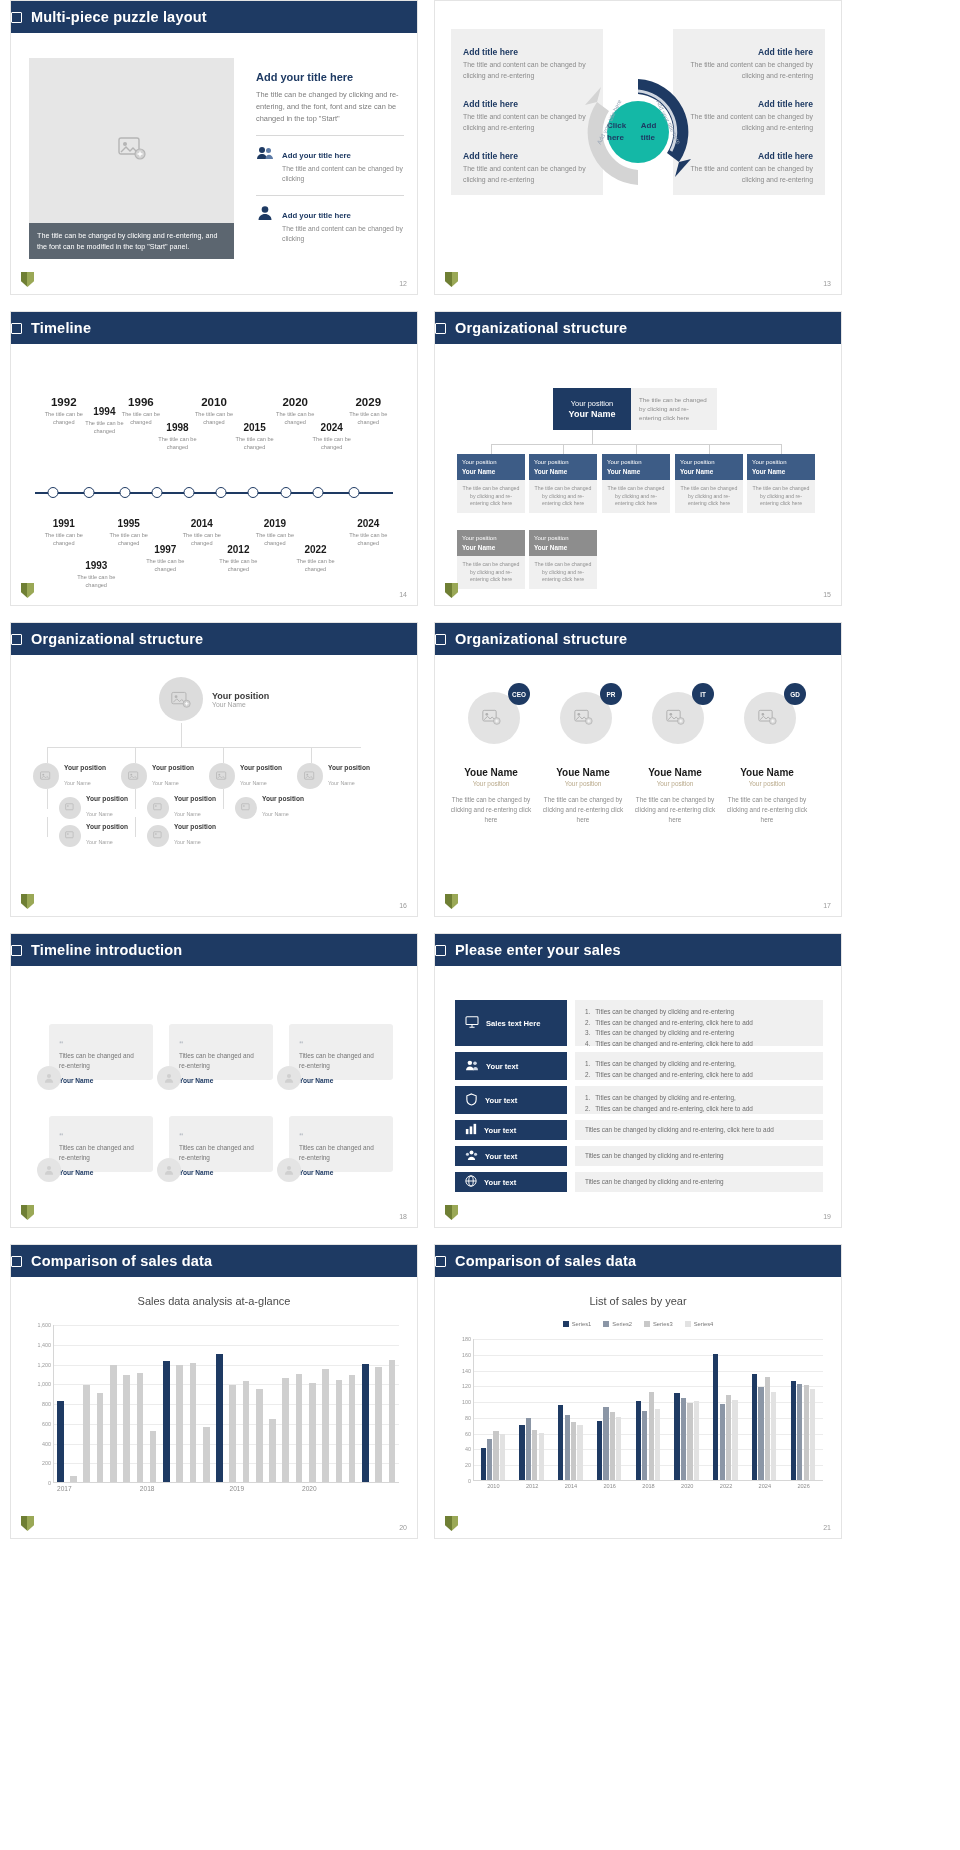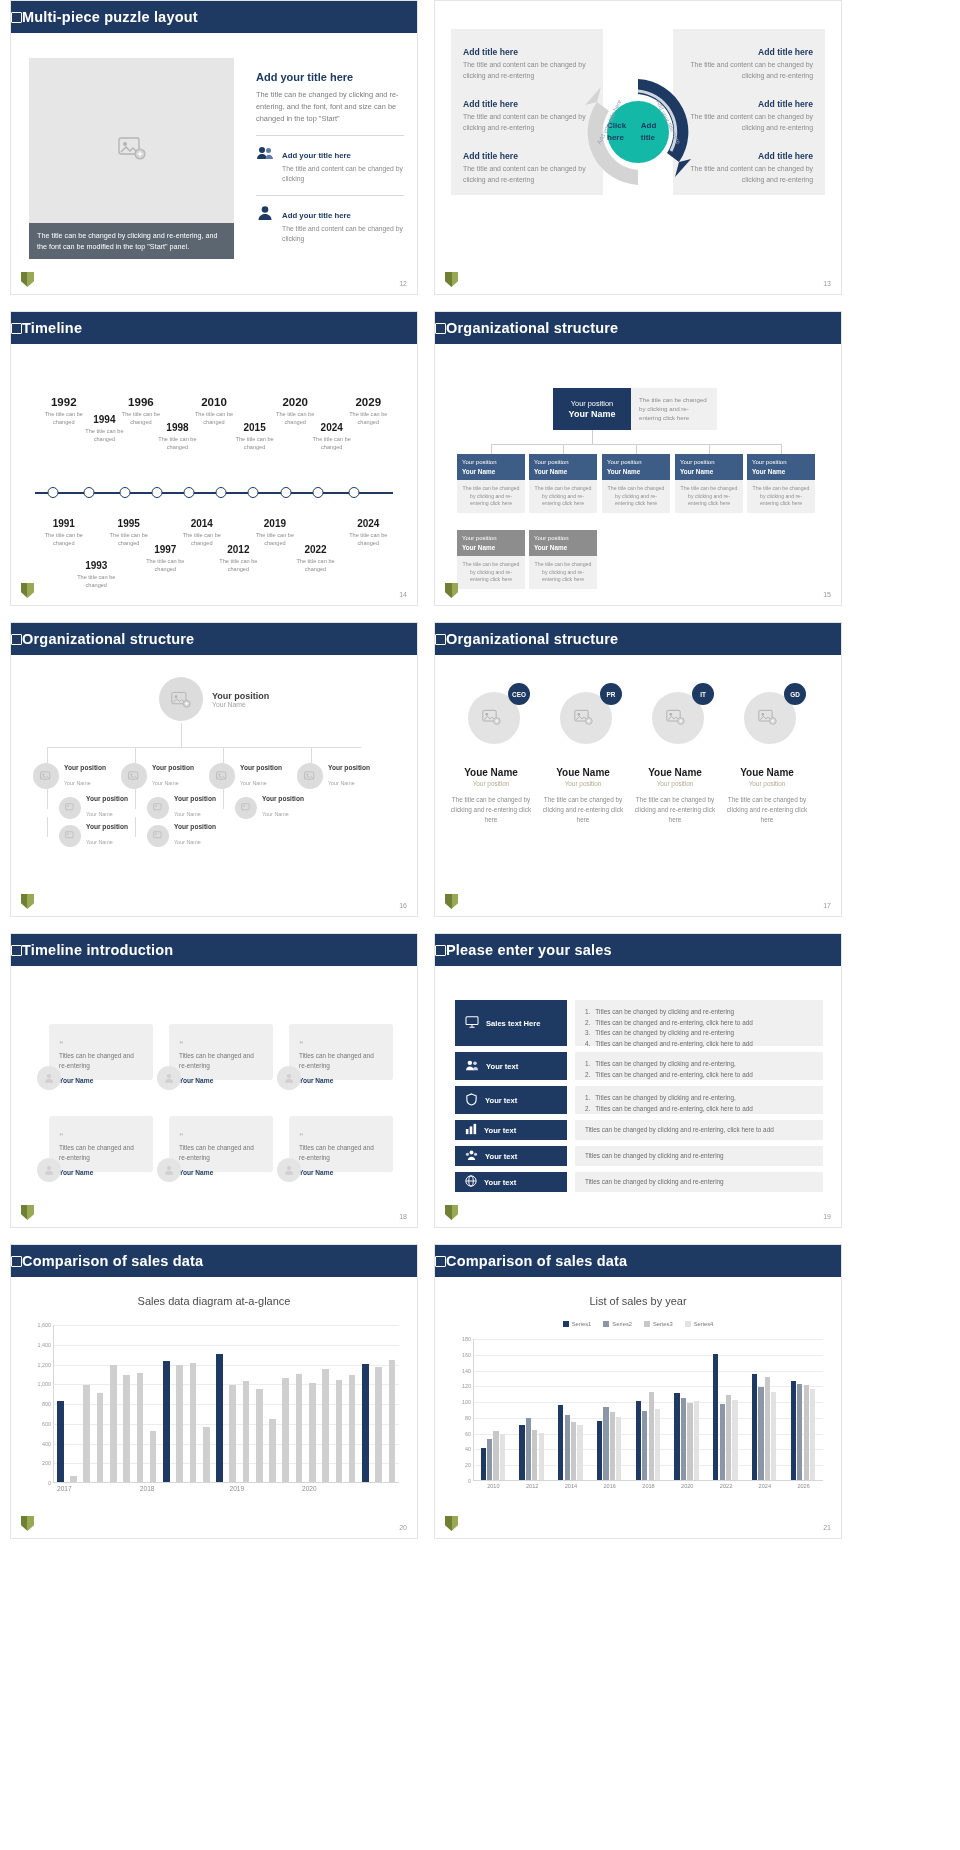--- a/index.html
+++ b/index.html
@@ -18,21 +18,21 @@
   }
   .slide {
     width:408px; height:295px;
     background:#fff;
     border:1px solid #e4e4e4;
     position:relative;
     overflow:hidden;
   }
   .sl-head {
     height:32px; background:#1e3a63;
-    display:flex; align-items:center; 
+    display:flex; align-items:center; gap:9px;
     padding:0 0;
     color:#fff;
   }
   .sl-head .sq {
     width:11px; height:11px;
     border:1.6px solid #ffffff;
     border-radius:1px;
     flex:none;
   }
   .sl-title { font-size:14.5px; font-weight:bold; letter-spacing:.2px; }
@@ -316,21 +316,21 @@
       </div>
       <div class="tl-item" style="left:70%; top:52px">
         <div class="tl-year">2020</div>
         <div class="tl-txt">The title can be changed</div>
       </div>
       <div class="tl-item" style="left:88%; top:52px">
         <div class="tl-year">2029</div>
         <div class="tl-txt">The title can be changed</div>
       </div>
 
-      <div class="tl-item" style="left:23%; top:70px">
+      <div class="tl-item" style="left:23%; top:62px">
         <div class="tl-year sm">1994</div>
         <div class="tl-txt">The title can be changed</div>
       </div>
       <div class="tl-item" style="left:41%; top:78px">
         <div class="tl-year sm">1998</div>
         <div class="tl-txt">The title can be changed</div>
       </div>
       <div class="tl-item" style="left:60%; top:78px">
         <div class="tl-year sm">2015</div>
         <div class="tl-txt">The title can be changed</div>
@@ -849,21 +849,21 @@
     <span class="shield"></span>
     <span class="pgnum">19</span>
   </div>
 
   <div class="slide">
     <div class="sl-head">
       <span class="sq"></span>
       <span class="sl-title">Comparison of sales data</span>
     </div>
     <div class="sl-body">
-      <div class="ch-title">Sales data diagram at-a-glance</div>
+      <div class="ch-title">Sales data analysis at-a-glance</div>
       <div class="ch-plot" id="plot1" style="left:42px; top:48px; right:18px; height:158px;">
           <span class="yt" style="top: 158px;">0</span>
           <div class="gl" style="top: 138.25px;"></div>
           <span class="yt" style="top: 138.25px;">200</span>
           <div class="gl" style="top: 118.5px;"></div>
           <span class="yt" style="top: 118.5px;">400</span>
           <div class="gl" style="top: 98.75px;"></div>
           <span class="yt" style="top: 98.75px;">600</span>
           <div class="gl" style="top: 79px;"></div>
           <span class="yt" style="top: 79px;">800</span>

